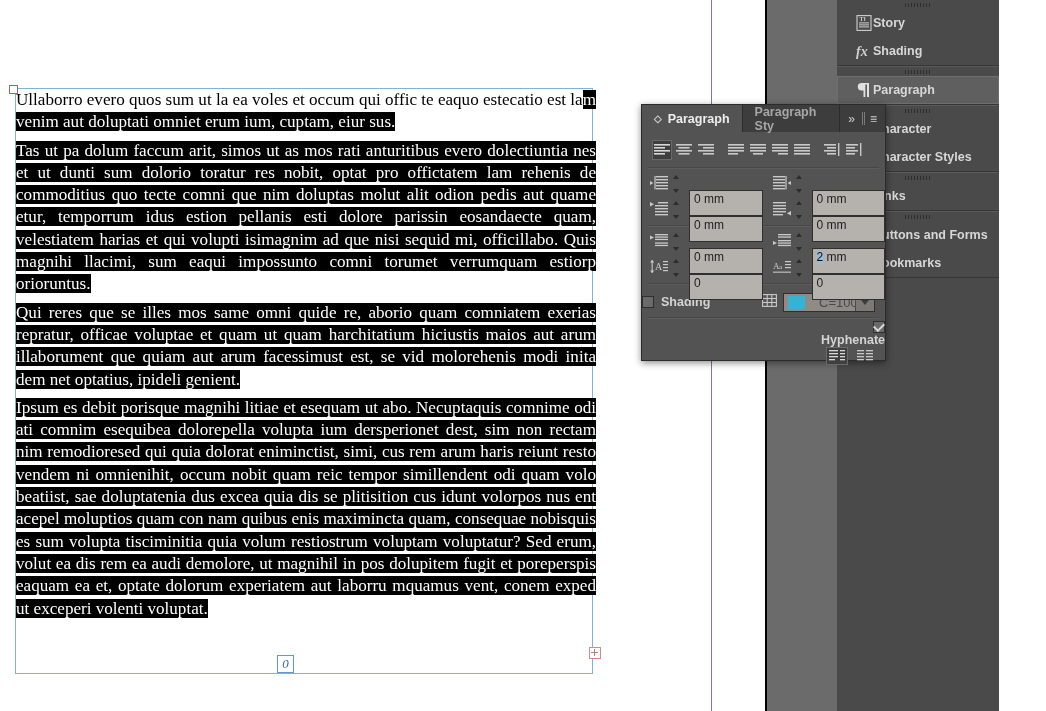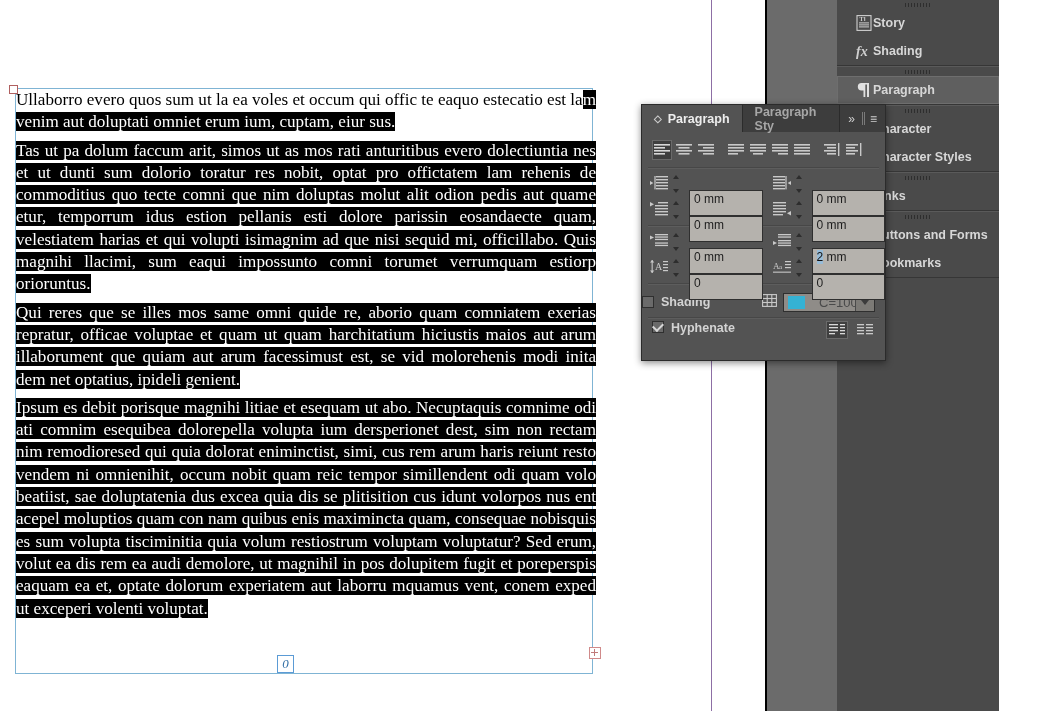--- a/index.html
+++ b/index.html
@@ -120,21 +120,21 @@
   .swatch-wrap{margin-left:auto;display:flex;align-items:center;padding-right:10px;gap:6px;}
   .swatch-box{
     display:flex;align-items:center;height:19px;width:92px;background:#8f8c88;border:1px solid #2f2f2f;box-sizing:border-box;
   }
   .swatch-chip{width:17px;height:13px;margin:0 4px;flex:none;}
   .swatch-name{font-size:13px;color:#4a4a4a;white-space:nowrap;overflow:hidden;margin-left:10px;}
   .swatch-drop{margin-left:auto;width:18px;height:17px;background:#7c7a76;border-left:1px solid #4a4a4a;
        display:flex;align-items:center;justify-content:center;flex:none;}
   .swatch-drop i{width:0;height:0;border-left:4px solid transparent;border-right:4px solid transparent;border-top:5px solid #3c3c3c;}
 
-  #hyph-row{display:flex;align-items:flex-start;height:30px;padding-left:10px;}
+  #hyph-row{display:flex;align-items:flex-end;height:30px;padding-left:10px;flex-direction:column;}
   .comp-btn{width:22px;height:18px;display:flex;align-items:center;justify-content:center;margin-left:6px;}
   .comp-btn.sel-btn{background:#3f3f3f;border:1px solid #6a6a6a;box-sizing:border-box;}
   .hyph-right{margin-left:auto;display:flex;align-items:center;padding-right:9px;}
 </style>
 </head>
 <body>
 
 <div id="canvas">
   <div id="page-guide"></div>
 

